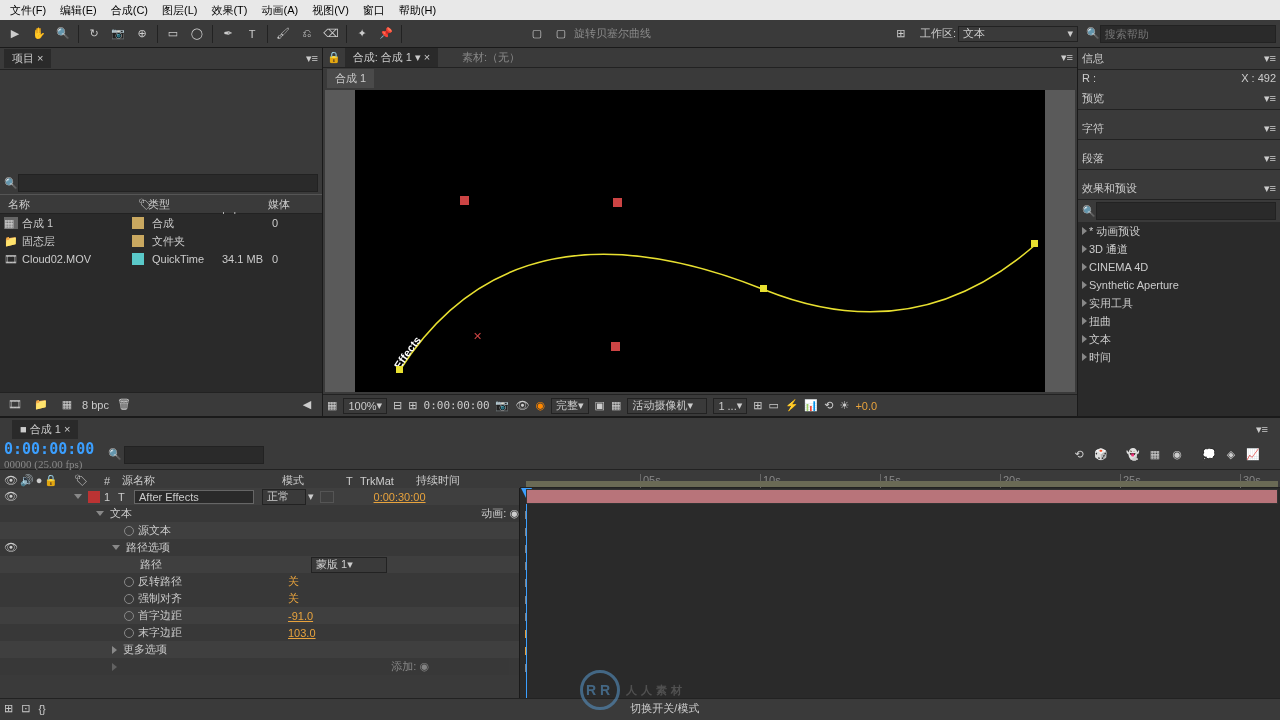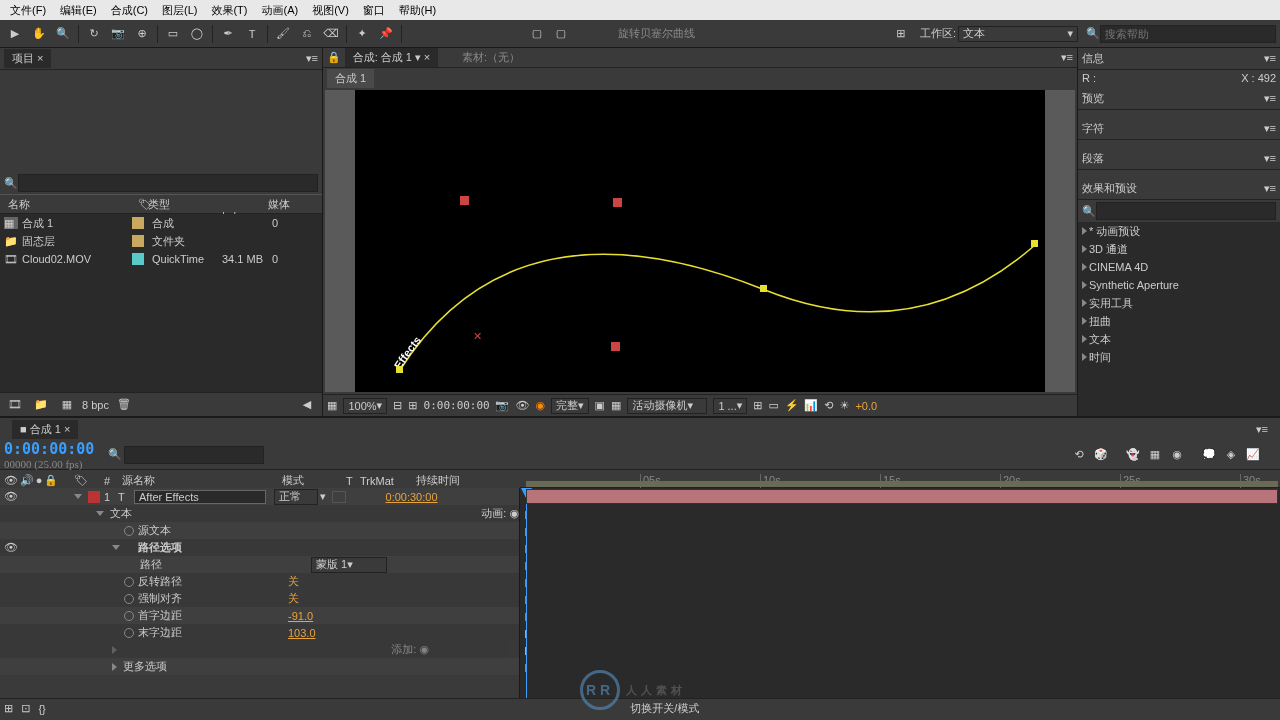--- a/index.html
+++ b/index.html
@@ -95,21 +95,21 @@
   <div class="tool-btn">🖌</div>
   <div class="tool-btn">⎌</div>
   <div class="tool-btn">⌫</div>
   <div class="tool-sep"></div>
   <div class="tool-btn">✦</div>
   <div class="tool-btn">📌</div>
   <div class="tool-sep"></div>
   <div style="display:flex;align-items:center;gap:2px;margin-left:120px;">
     <div class="tool-btn">▢</div>
     <div class="tool-btn">▢</div>
-    <span style="color:#888;margin-left:44px;">旋转贝塞尔曲线</span>
+    <span style="color:#888;">旋转贝塞尔曲线</span>
   </div>
   <div style="flex:1"></div>
   <div class="tool-btn">⊞</div>
   <span style="color:#ccc;margin-left:6px;">工作区:</span>
   <div class="dropdown" style="width:120px;">
       <span>文本</span>
       <span style="margin-left:auto;">▾</span>
     </div>
   <div style="width:190px;display:flex;align-items:center;margin-left:6px;">
     <span>🔍</span>
@@ -351,21 +351,21 @@
     </div>
   </div>
   <div class="tl-body">
     <div class="tl-left">
       <div class="tl-row odd">
         <div style="width:74px;padding-left:4px;"><span>👁</span></div>
         <span class="tri down"></span>
         <span class="color-chip" style="background:#b33;margin:0 4px;"></span>
         <span style="width:14px;">1</span>
         <span style="width:16px;">T</span>
-        <div style="width:132px;background:#2a2a2a;border:1px solid #666;padding:0 4px;">After Effects</div>
+        <div style="width:120px;background:#2a2a2a;border:1px solid #666;padding:0 4px;">After Effects</div>
         <div class="dropdown" style="width:44px;margin-left:8px;">
             <span>正常</span>
           </div>
         <span style="margin-left:2px;">▾</span>
         <span style="width:14px;margin-left:6px;border:1px solid #555;height:12px;"></span>
         <span class="link" style="margin-left:40px;">0:00:30:00</span>
       </div>
       <div class="tl-row even">
         <div style="width:96px;"></div>
         <span class="tri down"></span>
@@ -375,21 +375,21 @@
       </div>
       <div class="tl-row odd">
         <div style="width:124px;"></div>
         <span class="stopwatch"></span>
         <span>源文本</span>
       </div>
       <div class="tl-row even">
         <div style="width:16px;padding-left:4px;"><span>👁</span></div>
         <div style="width:96px;"></div>
         <span class="tri down"></span>
-        <span style="margin-left:16px;font-weight:bold;">路径选项</span>
+        <span style="margin-left:4px;">路径选项</span>
       </div>
       <div class="tl-row odd">
         <div style="width:140px;"></div>
         <span>路径</span>
         <div class="dropdown" style="width:76px;margin-left:auto;margin-right:132px;"><span>蒙版 1</span> ▾</div>
       </div>
       <div class="tl-row even">
         <div style="width:124px;"></div>
         <span class="stopwatch"></span>
         <span style="width:150px;">反转路径</span>
@@ -405,33 +405,33 @@
         <div style="width:124px;"></div>
         <span class="stopwatch"></span>
         <span style="width:150px;">首字边距</span>
         <span class="prop-val" style="text-decoration:underline;">-91.0</span>
       </div>
       <div class="tl-row even">
         <div style="width:124px;"></div>
         <span class="stopwatch"></span>
         <span style="width:150px;">末字边距</span>
         <span class="prop-val" style="text-decoration:underline;">103.0</span>
+      </div>
+      <div class="tl-row odd">
+        <div style="width:112px;"></div>
+        <span class="tri"></span>
+        <span style="margin-left:4px;">更多选项</span>
       </div>
       <div class="tl-row even" style="opacity:0.5;">
         <div style="width:112px;"></div>
         <span class="tri"></span>
         <span style="margin-left:4px;"> </span>
         <div style="flex:1"></div>
         <span style="margin-right:90px;"><span>添加:</span> ◉</span>
       </div>
-      <div class="tl-row odd">
-        <div style="width:112px;"></div>
-        <span class="tri"></span>
-        <span style="margin-left:4px;">更多选项</span>
-      </div>
     </div>
     <div class="tl-right">
       <div class="playhead">
           <div class="playhead-head"></div>
         </div>
       <div style="position:relative;height:17px;">
           <div class="layer-bar"></div>
         </div>
       <div style="position:relative;height:17px;">
           <span style="position:absolute;left:4px;top:4px;color:#888;">I</span>

